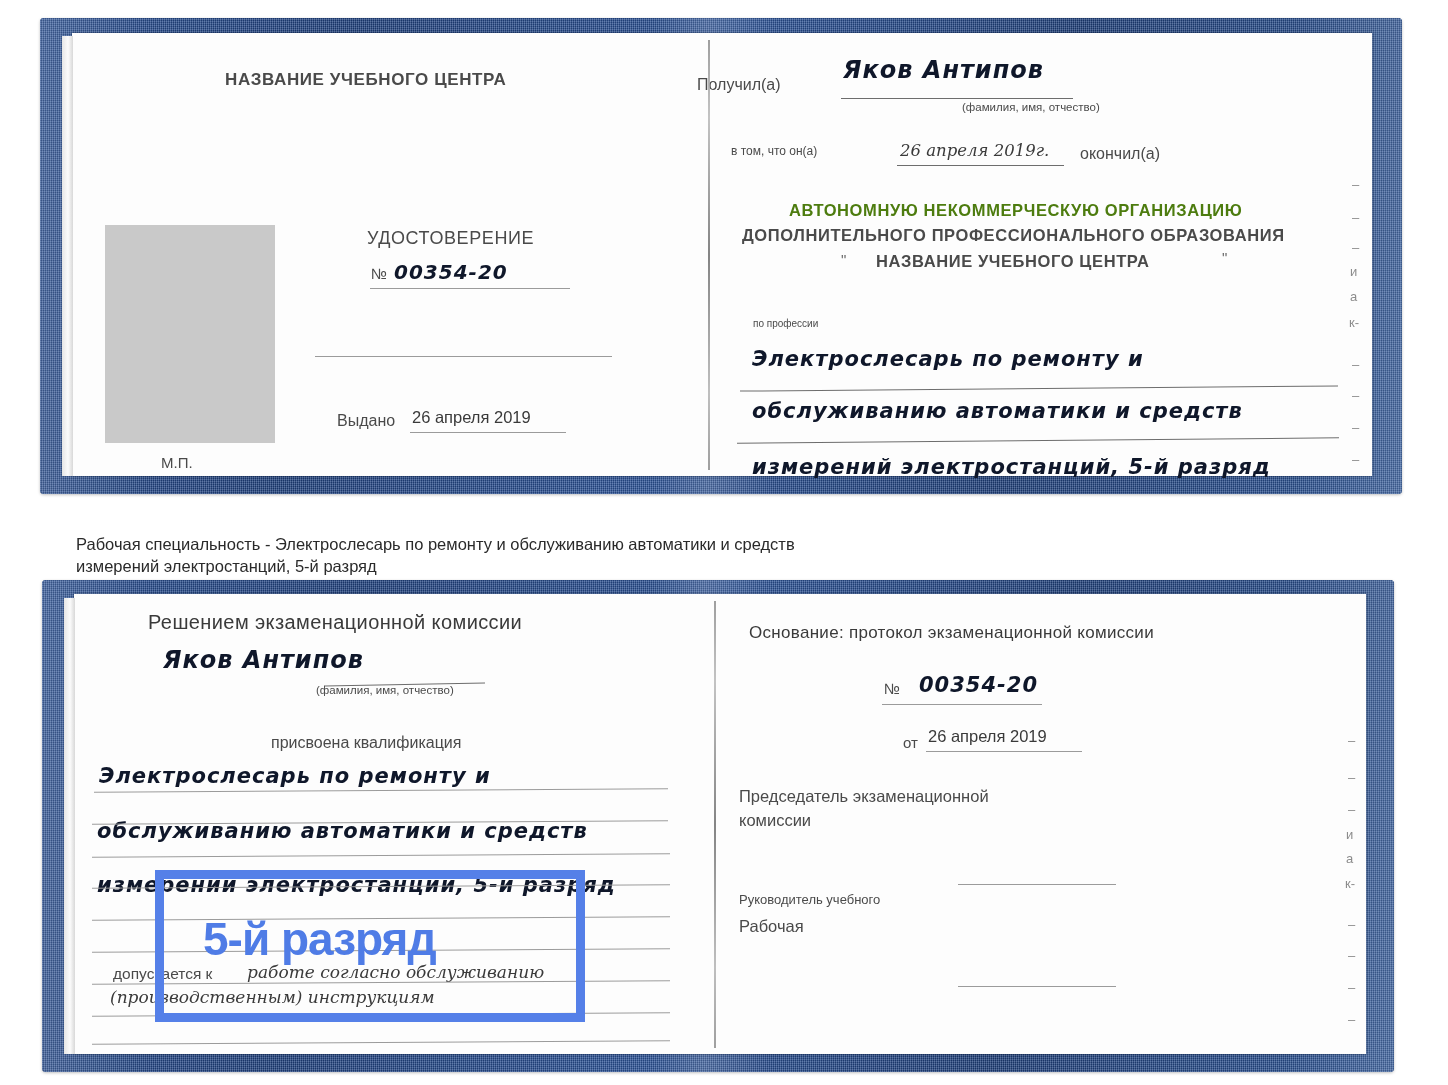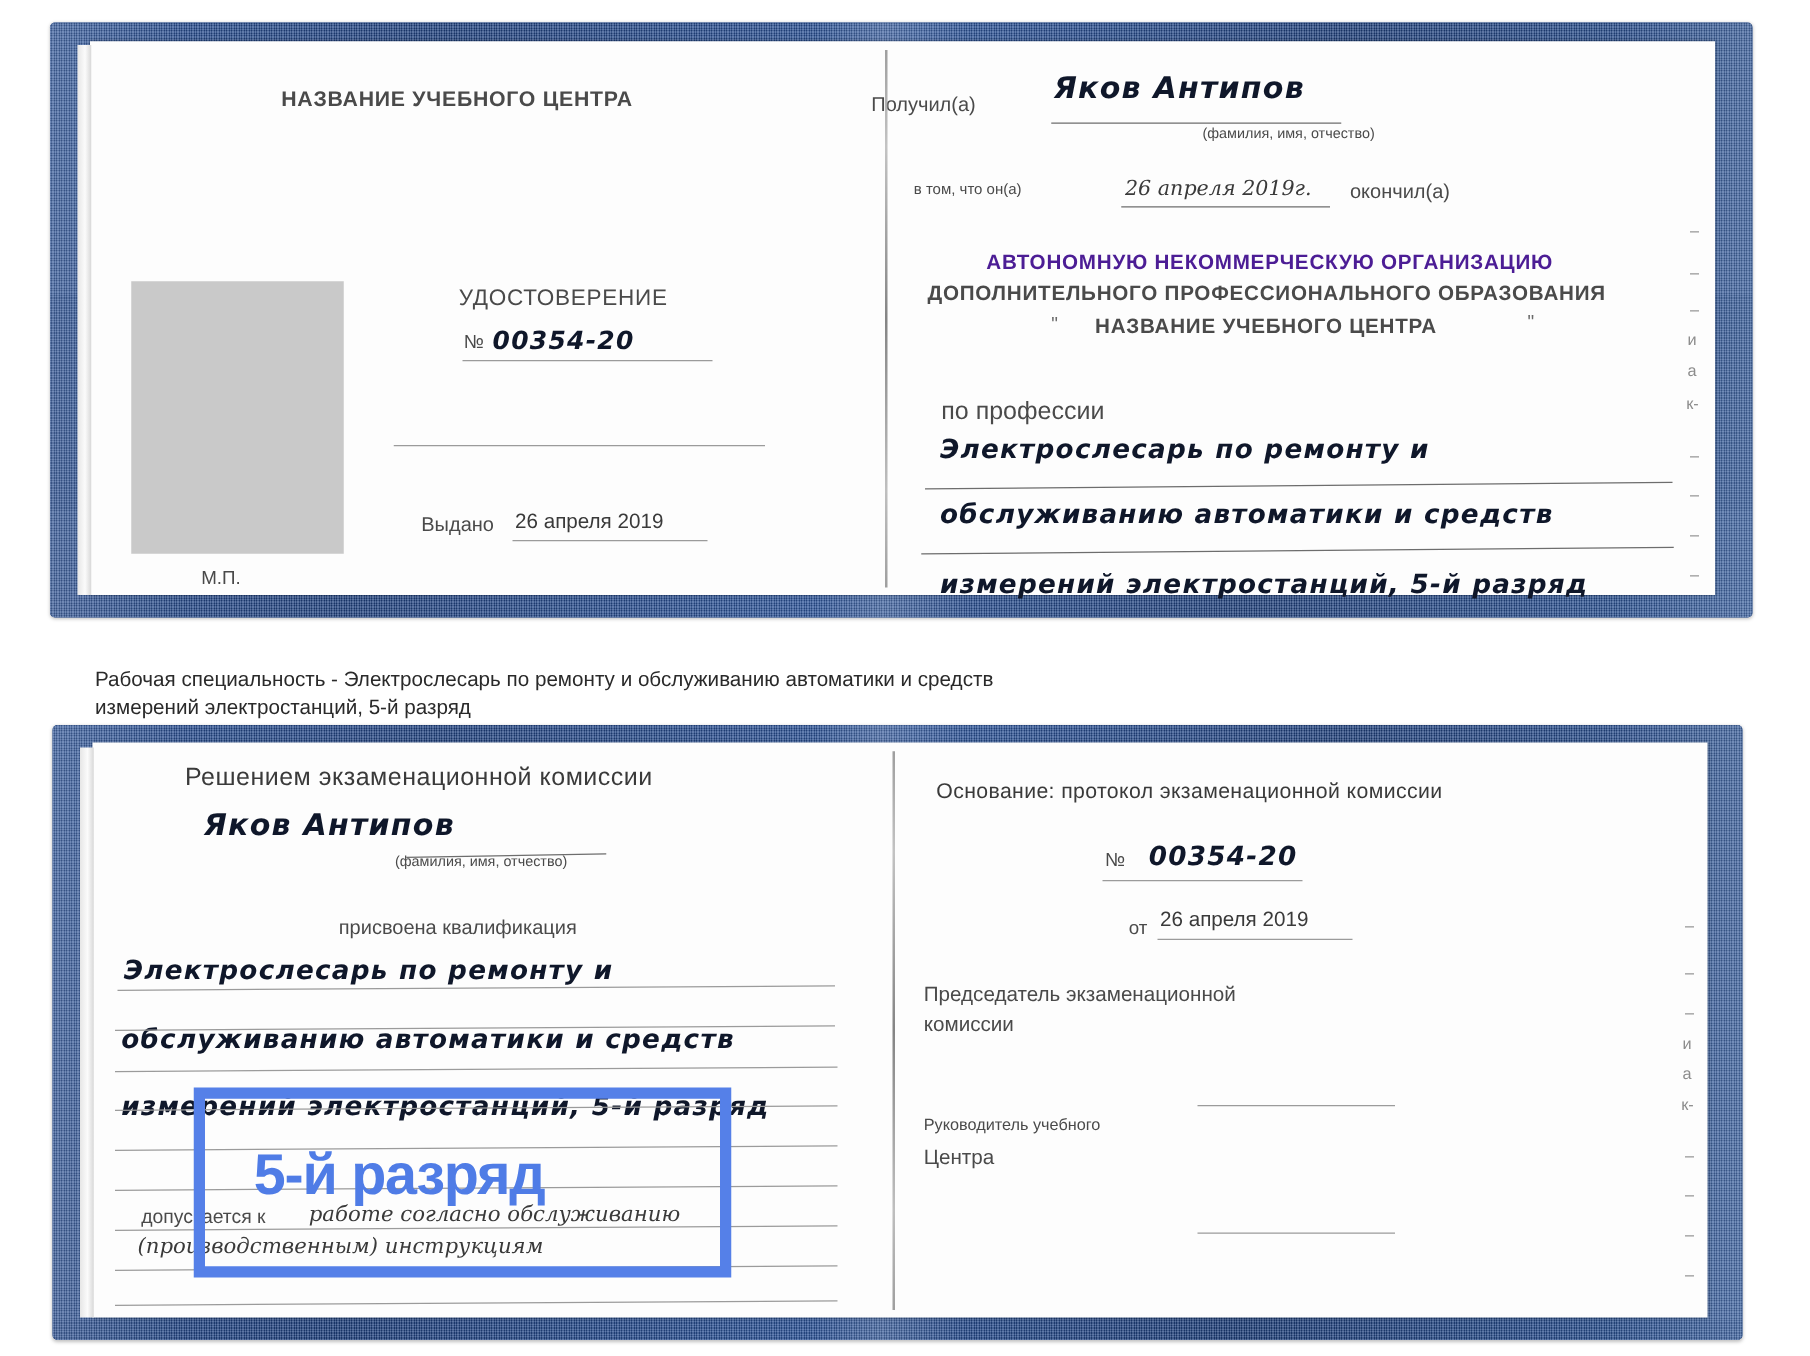--- a/index.html
+++ b/index.html
@@ -129,27 +129,27 @@
   <div class="t" style="left:697px;top:76px;font-size:16px;color:#4a4a4a;">Получил(а)</div>
   <div class="t hand" style="left:843px;top:57px;font-size:24px;">Яков Антипов</div>
   <div class="rule dark" style="left:841px;top:98px;width:232px;"></div>
   <div class="t small" style="left:962px;top:101px;font-size:11.5px;">(фамилия, имя, отчество)</div>
 
   <div class="t" style="left:731px;top:145px;font-size:12px;color:#4a4a4a;">в том, что он(а)</div>
   <div class="t hand2" style="left:900px;top:142px;font-size:16.5px;">26 апреля 2019г.</div>
   <div class="rule dark" style="left:897px;top:165px;width:167px;"></div>
   <div class="t" style="left:1080px;top:145px;font-size:16px;color:#4a4a4a;">окончил(а)</div>
 
-  <div class="t bold cap" style="left:789px;top:201px;font-size:16.5px;color:#4c1d95;">АВТОНОМНУЮ НЕКОММЕРЧЕСКУЮ ОРГАНИЗАЦИЮ</div>
+  <div class="t bold cap" style="left:789px;top:201px;font-size:16.5px;color:#4d7c0f;">АВТОНОМНУЮ НЕКОММЕРЧЕСКУЮ ОРГАНИЗАЦИЮ</div>
   <div class="t bold cap" style="left:742px;top:226px;font-size:16.5px;color:#4a4a4a;">ДОПОЛНИТЕЛЬНОГО ПРОФЕССИОНАЛЬНОГО ОБРАЗОВАНИЯ</div>
   <div class="t" style="left:841px;top:252px;font-size:15px;color:#6a6a6a;">"</div>
   <div class="t bold cap" style="left:876px;top:252px;font-size:16.5px;color:#4a4a4a;">НАЗВАНИЕ УЧЕБНОГО ЦЕНТРА</div>
   <div class="t" style="left:1222px;top:250px;font-size:15px;color:#6a6a6a;">"</div>
 
-  <div class="t" style="left:753px;top:318px;font-size:20px;color:#4a4a4a;">по профессии</div>
+  <div class="t" style="left:753px;top:318px;font-size:10px;color:#4a4a4a;">по профессии</div>
 
   <div class="t hand" style="left:752px;top:348px;font-size:21px;">Электрослесарь по ремонту и</div>
   <div class="rule dark" style="left:740px;top:388px;width:598px;transform:rotate(-0.5deg);"></div>
 
   <div class="t hand" style="left:752px;top:400px;font-size:21px;">обслуживанию автоматики и средств</div>
   <div class="rule dark" style="left:737px;top:440px;width:602px;transform:rotate(-0.5deg);"></div>
 
   <div class="t hand" style="left:752px;top:456px;font-size:21px;">измерений электростанций, 5-й разряд</div>
 
   <div class="bleed" style="left:1352px;top:177px;">–</div>
@@ -214,21 +214,21 @@
 
   <div class="t" style="left:903px;top:735px;font-size:15px;color:#4a4a4a;">от</div>
   <div class="t" style="left:928px;top:727px;font-size:16.5px;color:#3a3a3a;">26 апреля 2019</div>
   <div class="rule" style="left:926px;top:751px;width:156px;"></div>
 
   <div class="t" style="left:739px;top:787px;font-size:16.5px;color:#4a4a4a;">Председатель экзаменационной</div>
   <div class="t" style="left:739px;top:811px;font-size:16.5px;color:#4a4a4a;">комиссии</div>
   <div class="rule" style="left:958px;top:884px;width:158px;"></div>
 
   <div class="t" style="left:739px;top:893px;font-size:13px;color:#4a4a4a;">Руководитель учебного</div>
-  <div class="t" style="left:739px;top:917px;font-size:16.5px;color:#4a4a4a;">Центра</div>
+  <div class="t" style="left:739px;top:917px;font-size:16.5px;color:#4a4a4a;">Рабочая</div>
   <div class="rule" style="left:958px;top:986px;width:158px;"></div>
 
   <div class="bleed" style="left:1348px;top:733px;">–</div>
   <div class="bleed" style="left:1348px;top:770px;">–</div>
   <div class="bleed" style="left:1348px;top:802px;">–</div>
   <div class="bleed" style="left:1346px;top:827px;">и</div>
   <div class="bleed" style="left:1346px;top:851px;">а</div>
   <div class="bleed" style="left:1345px;top:876px;">к-</div>
   <div class="bleed" style="left:1348px;top:917px;">–</div>
   <div class="bleed" style="left:1348px;top:948px;">–</div>

